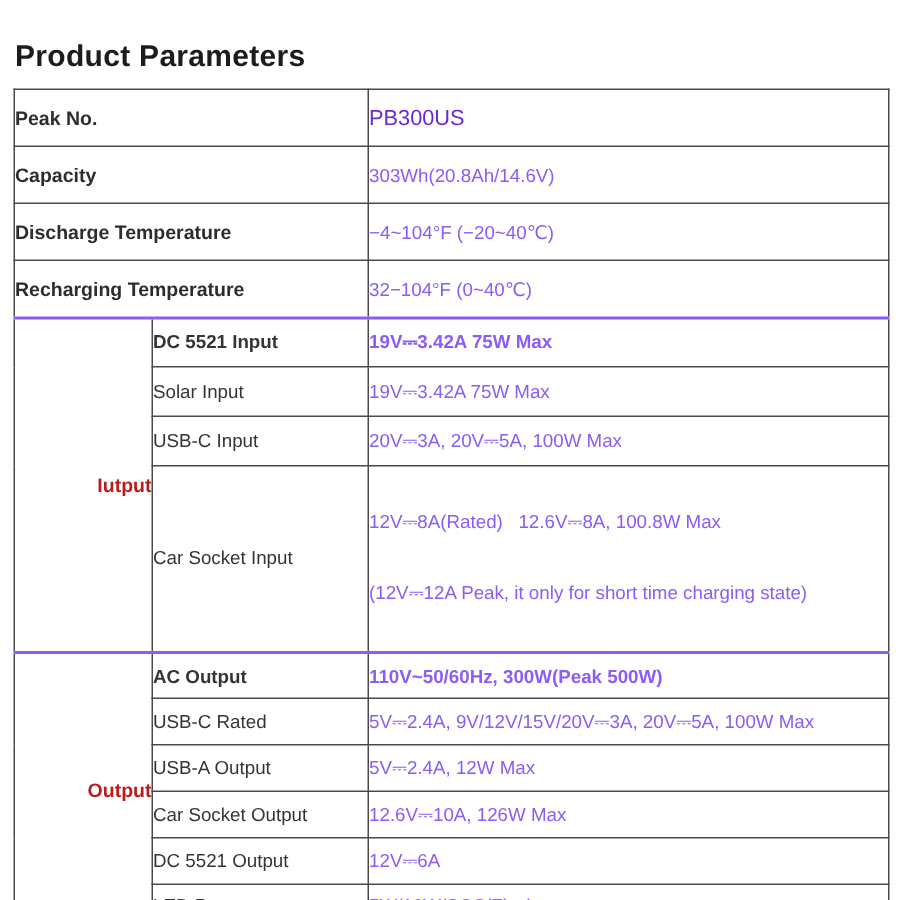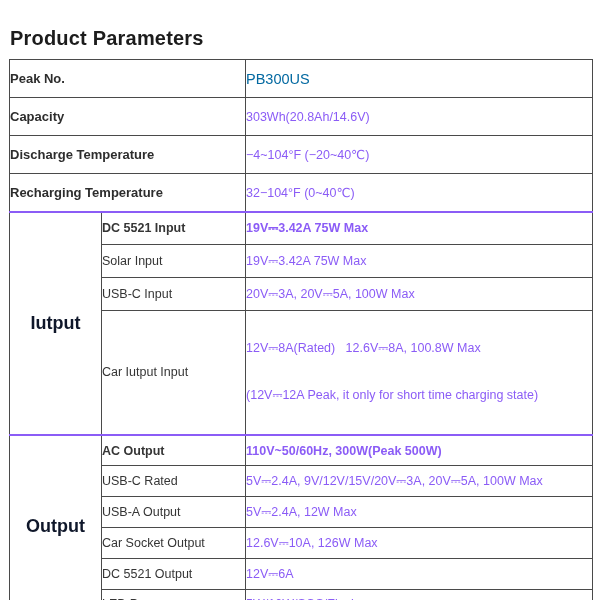--- a/index.html
+++ b/index.html
@@ -33,38 +33,38 @@
   col.c1{width:92px;}
   col.c2{width:144px;}
   col.c3{width:347px;}
   .lbl-main{
     padding-left:27px;
     font-weight:bold;
     font-size:13px;
     color:#2d2d2d;
   }
   .grp{
-    text-align:center;
+    text-align:right;
     font-weight:bold;
-    font-size:18px;
-    color:#0f172a;
+    font-size:13px;
+    color:#b91c1c;
   }
   .sub{
     padding-left:12px;
     font-size:12.5px;
     color:#353535;
   }
   .val{
     padding-left:15px;
     padding-right:6px;
     font-size:12.5px;
     color:#8b5cf6;
     white-space:pre-wrap;
   }
-  .val-lg{font-size:14.5px;color:#0369a1;}
+  .val-lg{font-size:14.5px;color:#6d28d9;}
   .vline{display:block;white-space:pre-wrap;line-height:1.55;}
   tr.h-top td{height:38px;}
   tr.h-in td{height:33px;}
   tr.h-car td{height:49px;}
   tr.h-out td{height:31px;}
   tr.h-led td{height:28px;}
   tr.grp-start td{border-top:2px solid #8b5cf6;font-weight:bold;}
 </style>
 </head>
 <body>
@@ -102,21 +102,21 @@
     </tr>
     <tr class="h-in">
       <td class="sub">Solar Input</td>
       <td class="val">19V⎓3.42A 75W Max</td>
     </tr>
     <tr class="h-in">
       <td class="sub">USB-C Input</td>
       <td class="val">20V⎓3A, 20V⎓5A, 100W Max</td>
     </tr>
     <tr class="h-car">
-      <td class="sub">Car Iutput Input</td>
+      <td class="sub">Car Socket Input</td>
       <td class="val">
         <span class="vline">12V⎓8A(Rated)   12.6V⎓8A, 100.8W Max</span>
         <span class="vline">(12V⎓12A Peak, it only for short time charging state)</span>
       </td>
     </tr>
 
     <tr class="h-out grp-start">
       <td rowspan="6" class="grp">Output</td>
       <td class="sub">AC Output</td>
       <td class="val">110V~50/60Hz, 300W(Peak 500W)</td>

